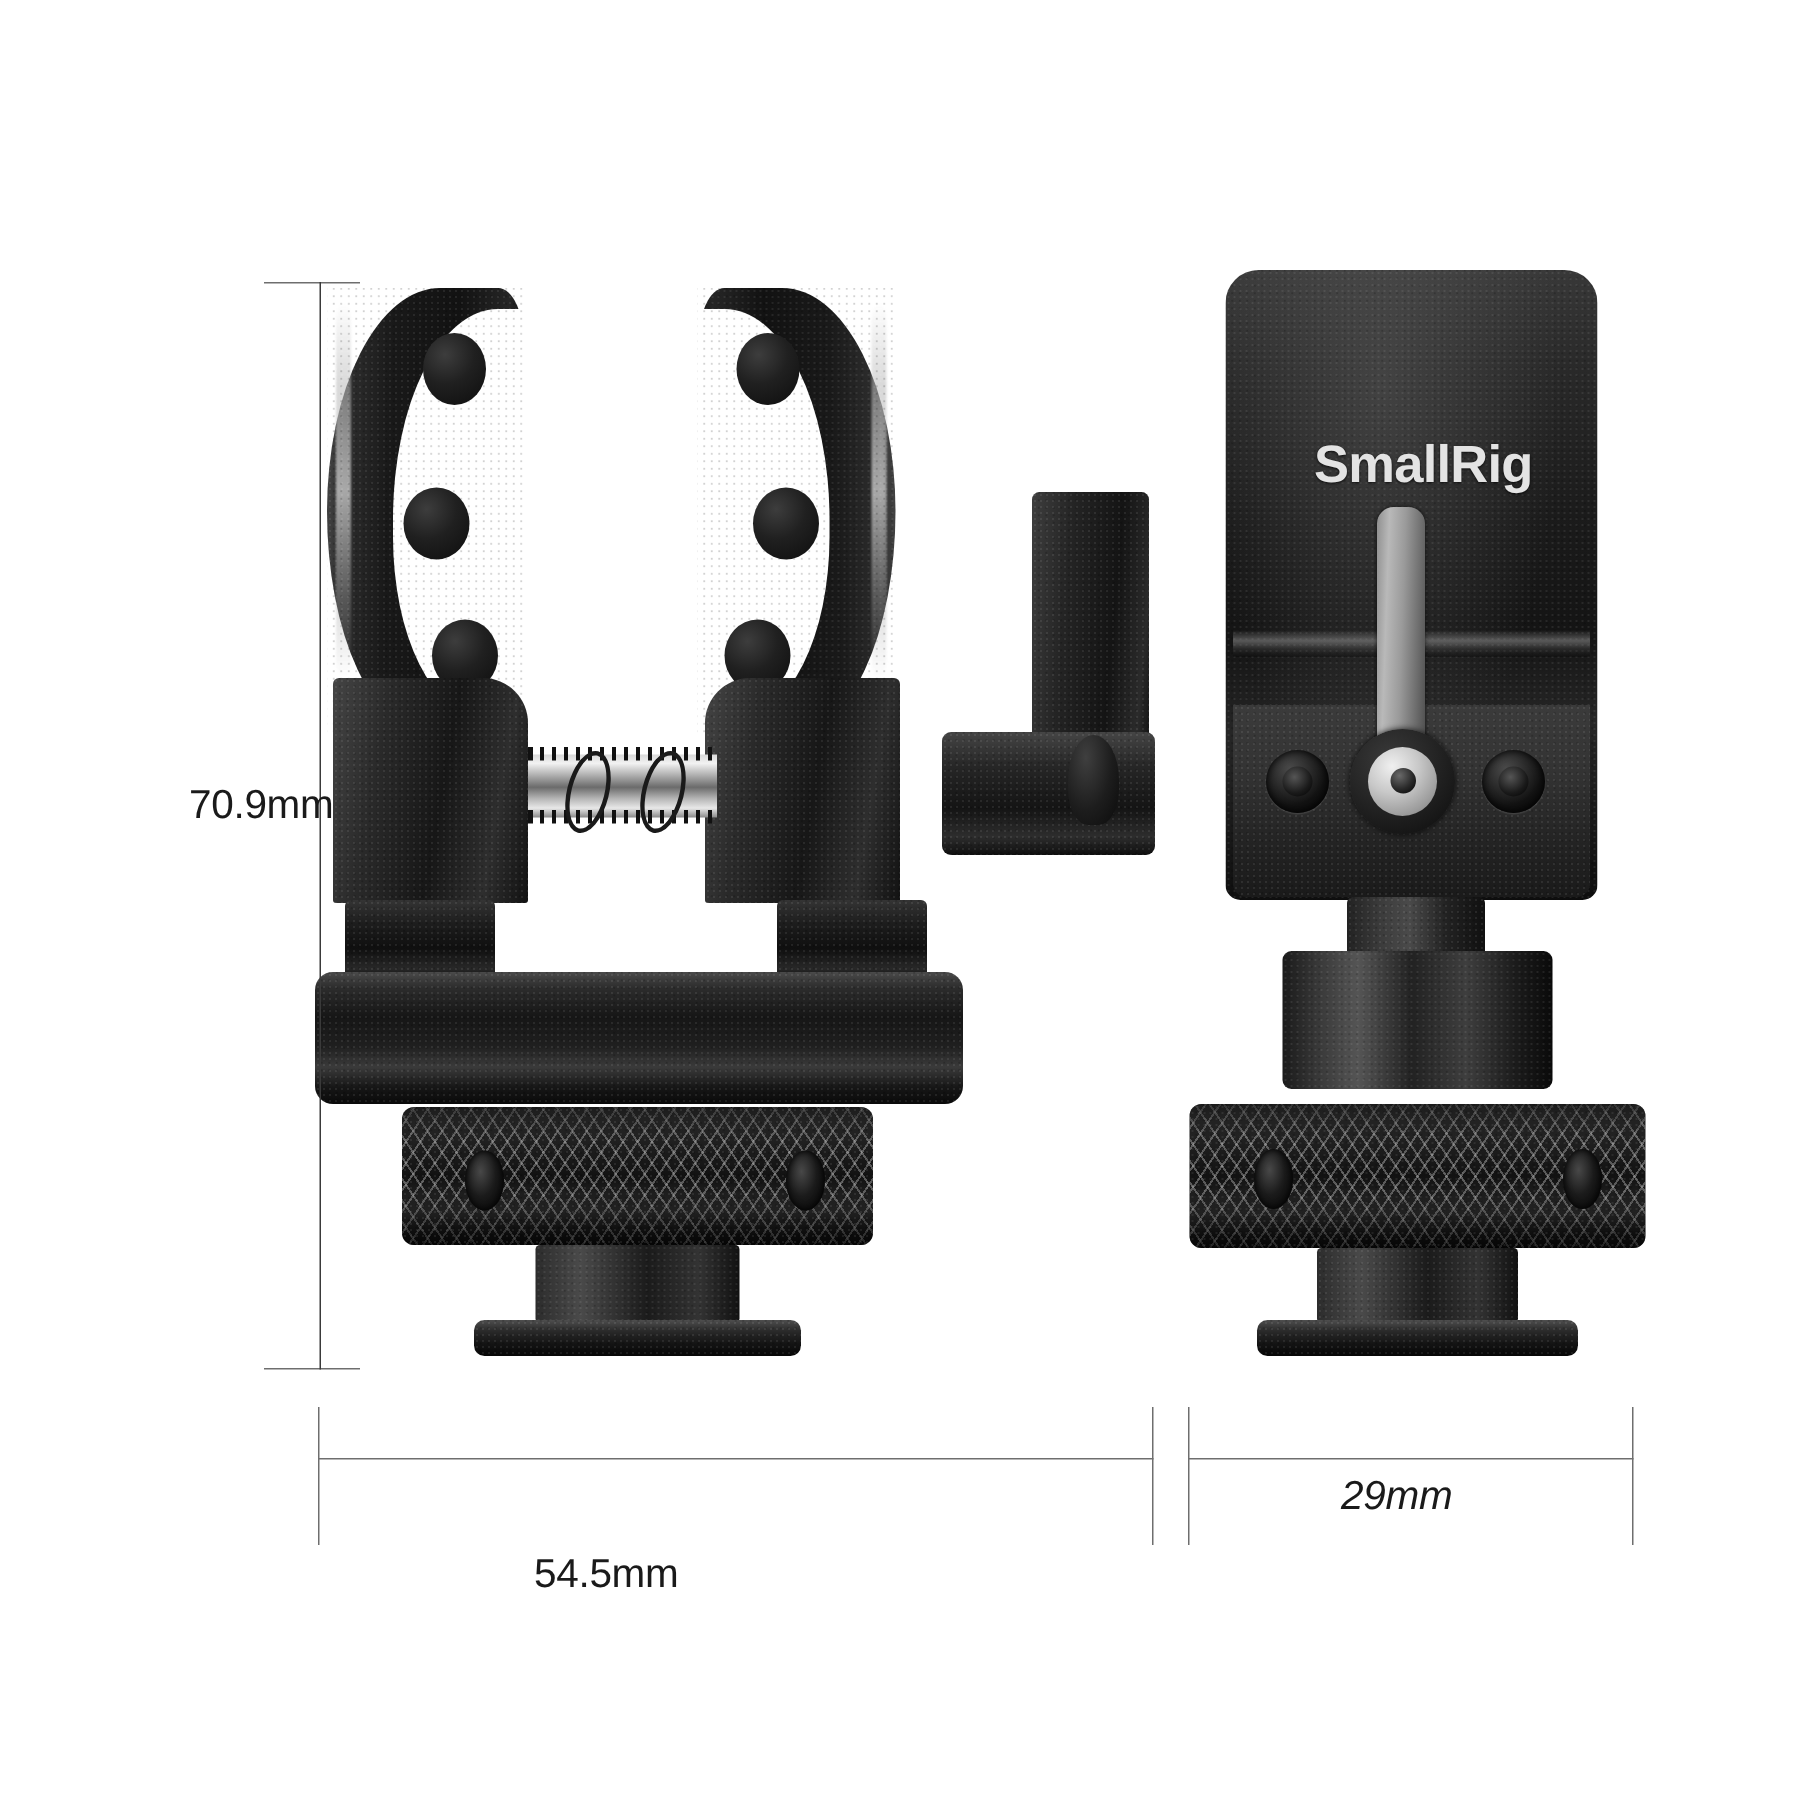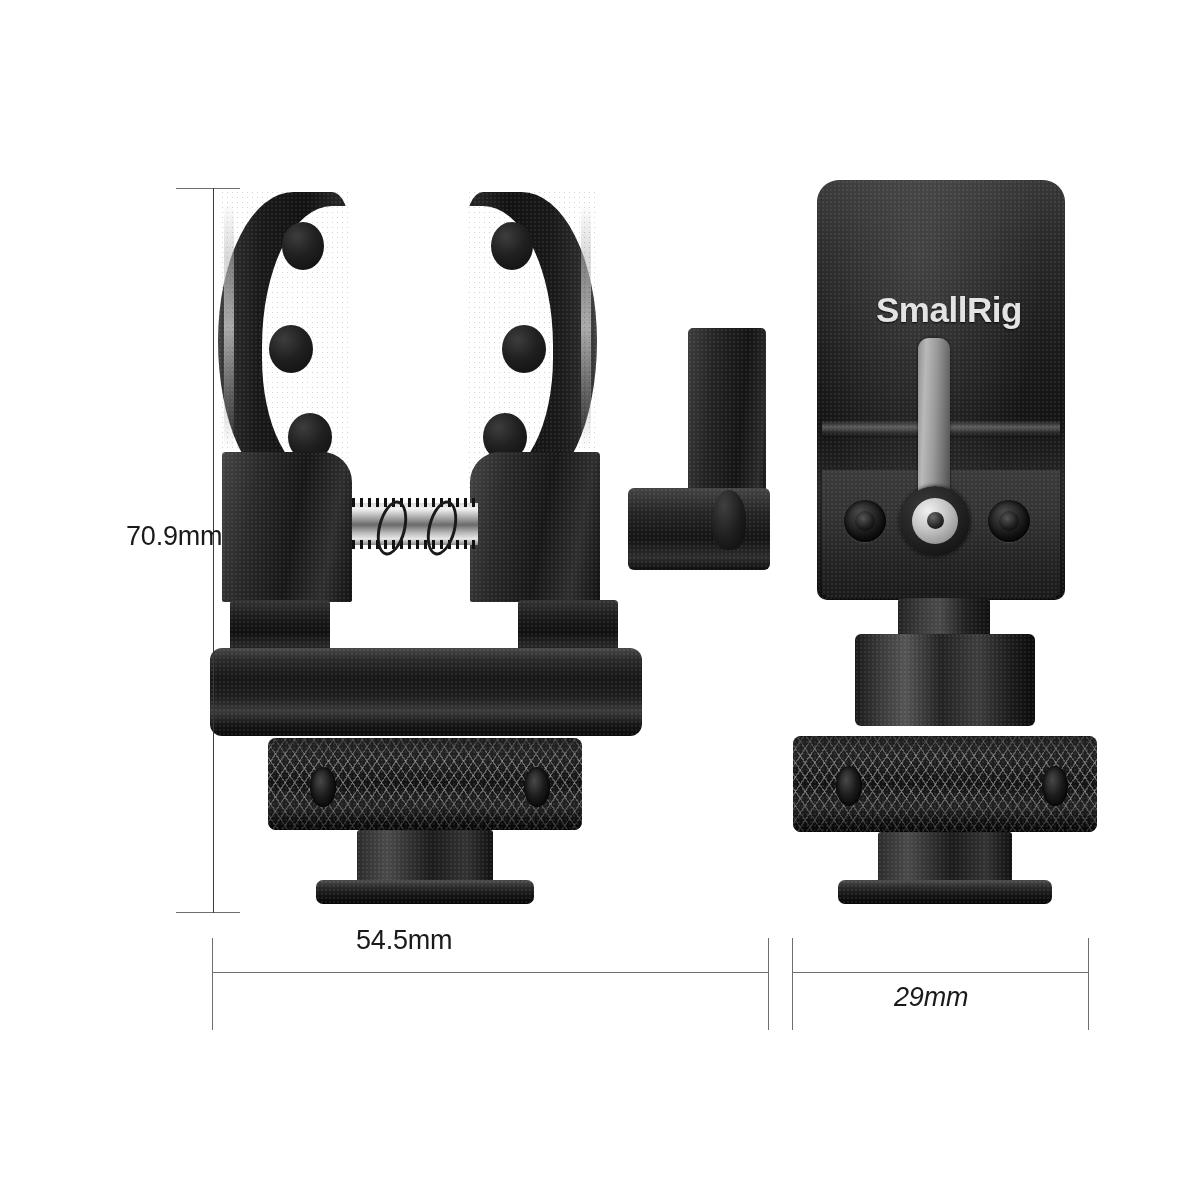--- a/index.html
+++ b/index.html
@@ -357,21 +357,21 @@
   <div>
 
     <div class="dim-line h" style="left:176px; top:188px; width:64px;"></div>
     <div class="dim-line h" style="left:176px; top:912px; width:64px;"></div>
     <div class="dim-line v dark" style="left:213px; top:188px; height:725px;"></div>
     <div class="dim-label" style="left:98px; top:521px;margin-left:28px;">70.9mm</div>
 
     <div class="dim-line v" style="left:212px; top:938px; height:92px;"></div>
     <div class="dim-line v" style="left:768px; top:938px; height:92px;"></div>
     <div class="dim-line h" style="left:212px; top:972px; width:557px;"></div>
-    <div class="dim-label" style="left:356px; top:925px;">54.5mm</div>
+    <div class="dim-label" style="left:356px; top:1034px;">54.5mm</div>
 
     <div class="dim-line v" style="left:792px; top:938px; height:92px;"></div>
     <div class="dim-line v" style="left:1088px; top:938px; height:92px;"></div>
     <div class="dim-line h" style="left:792px; top:972px; width:297px;"></div>
     <div class="dim-label" style="left:894px; top:982px;font-style:italic;">29mm</div>
   </div>
 
 </div>
 
 </body></html>

